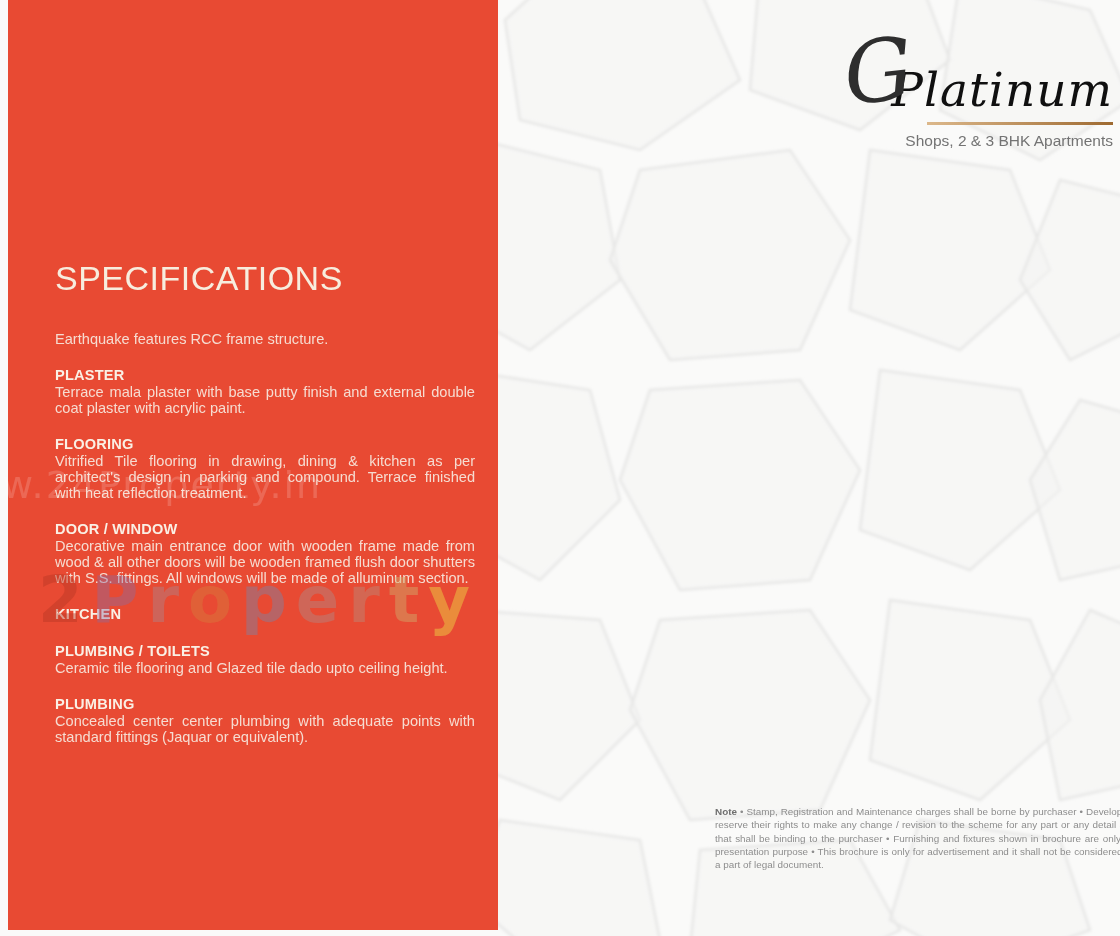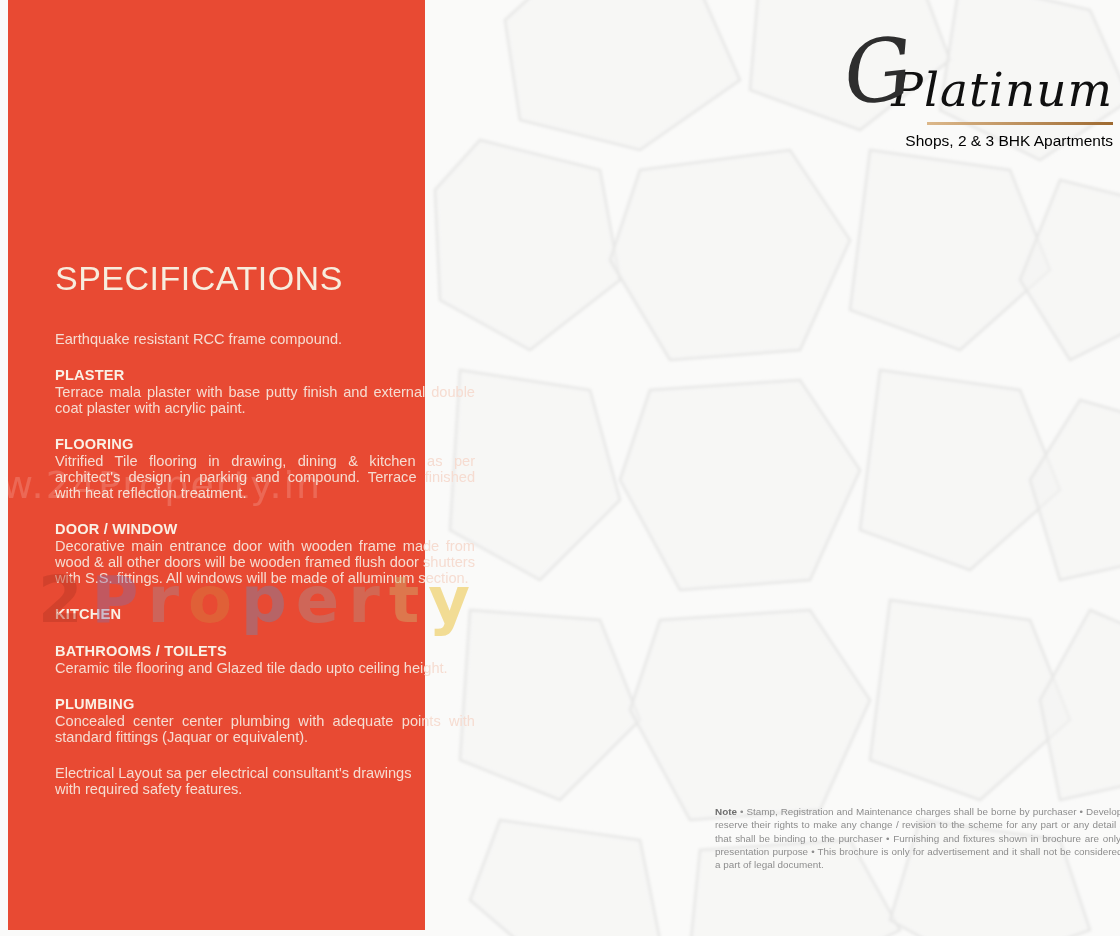--- a/index.html
+++ b/index.html
@@ -10,21 +10,21 @@
     background:#fafaf9;
     overflow:hidden;
     font-family:"Liberation Sans", sans-serif;
   }
   .bubbles {
     position:absolute; left:0; top:0; z-index:0;
   }
   
   .panel {
     position:absolute; left:8px; top:0;
-    width:417px; height:930px;
+    width:490px; height:930px;
     background:#E84A33;
     z-index:1;
     padding:258px 25px 0 47px;
   }
   .panel h1 {
     font-size:34px; line-height:40px;
     font-weight:400; letter-spacing:0.5px;
     color:#F7EDDE;
     margin:0 0 33px 0;
   }
@@ -54,21 +54,21 @@
     font-family:"DejaVu Serif", serif; font-style:italic;
     font-size:47px; line-height:1.1; color:#101010;
     margin-top:34px; letter-spacing:1px;
   }
   .rule {
     width:186px; height:3px;
     margin:6px 0 7px auto;
     background:linear-gradient(90deg,#dcb88b,#9e6a31);
   }
   .tag {
-    font-size:15.5px; line-height:1.2; color:#000000;
+    font-size:15.5px; line-height:1.2; color:#737373;
   }
   
   .wm-url {
     position:absolute; left:2px; top:466px; z-index:2;
     font-family:"DejaVu Sans", sans-serif;
     font-size:38px; line-height:1; letter-spacing:2px;
     color:rgba(255,255,255,0.17);
     pointer-events:none; white-space:nowrap;
   }
   .wm-brand {
@@ -115,21 +115,21 @@
       <path d="M500,820 L640,840 L660,940 L540,960 L470,900 Z"></path>
       <path d="M700,850 L850,840 L900,930 L820,970 L690,950 Z"></path>
       <path d="M920,820 L1060,840 L1090,930 L980,970 L890,920 Z"></path>
     </g>
   </svg>
 
   <section class="panel">
     <h1>SPECIFICATIONS</h1>
     <div id="sections">
   <div class="sec">
-    <div class="sec-b">Earthquake resistant RCC frame compound.</div>
+    <div class="sec-b">Earthquake features RCC frame structure.</div>
   </div>
 
   <div class="sec">
     <div class="sec-h">PLASTER</div>
     <div class="sec-b">Terrace mala plaster with base putty finish and external double coat plaster with acrylic paint.</div>
   </div>
 
   <div class="sec">
     <div class="sec-h">FLOORING</div>
     <div class="sec-b">Vitrified Tile flooring in drawing, dining &amp; kitchen as per architect's design in parking and compound. Terrace finished with heat reflection treatment.</div>
@@ -138,32 +138,30 @@
   <div class="sec">
     <div class="sec-h">DOOR / WINDOW</div>
     <div class="sec-b">Decorative main entrance door with wooden frame made from wood &amp; all other doors will be wooden framed flush door shutters with S.S. fittings. All windows will be made of alluminum section.</div>
   </div>
 
   <div class="sec">
     <div class="sec-h">KITCHEN</div>
   </div>
 
   <div class="sec">
-    <div class="sec-h">BATHROOMS / TOILETS</div>
+    <div class="sec-h">PLUMBING / TOILETS</div>
     <div class="sec-b">Ceramic tile flooring and Glazed tile dado upto ceiling height.</div>
   </div>
 
   <div class="sec">
     <div class="sec-h">PLUMBING</div>
     <div class="sec-b">Concealed center center plumbing with adequate points with standard fittings (Jaquar or equivalent).</div>
   </div>
 
   <div class="sec">
-    <div class="sec-b">Electrical Layout sa per electrical consultant's drawings
-with required safety features.</div>
   </div>
 </div>
   </section>
 
   <header class="logo">
     <span class="g">G</span>
     <div class="brand">Platinum</div>
     <div class="rule"></div>
     <div class="tag">Shops, 2 &amp; 3 BHK Apartments</div>
   </header>

